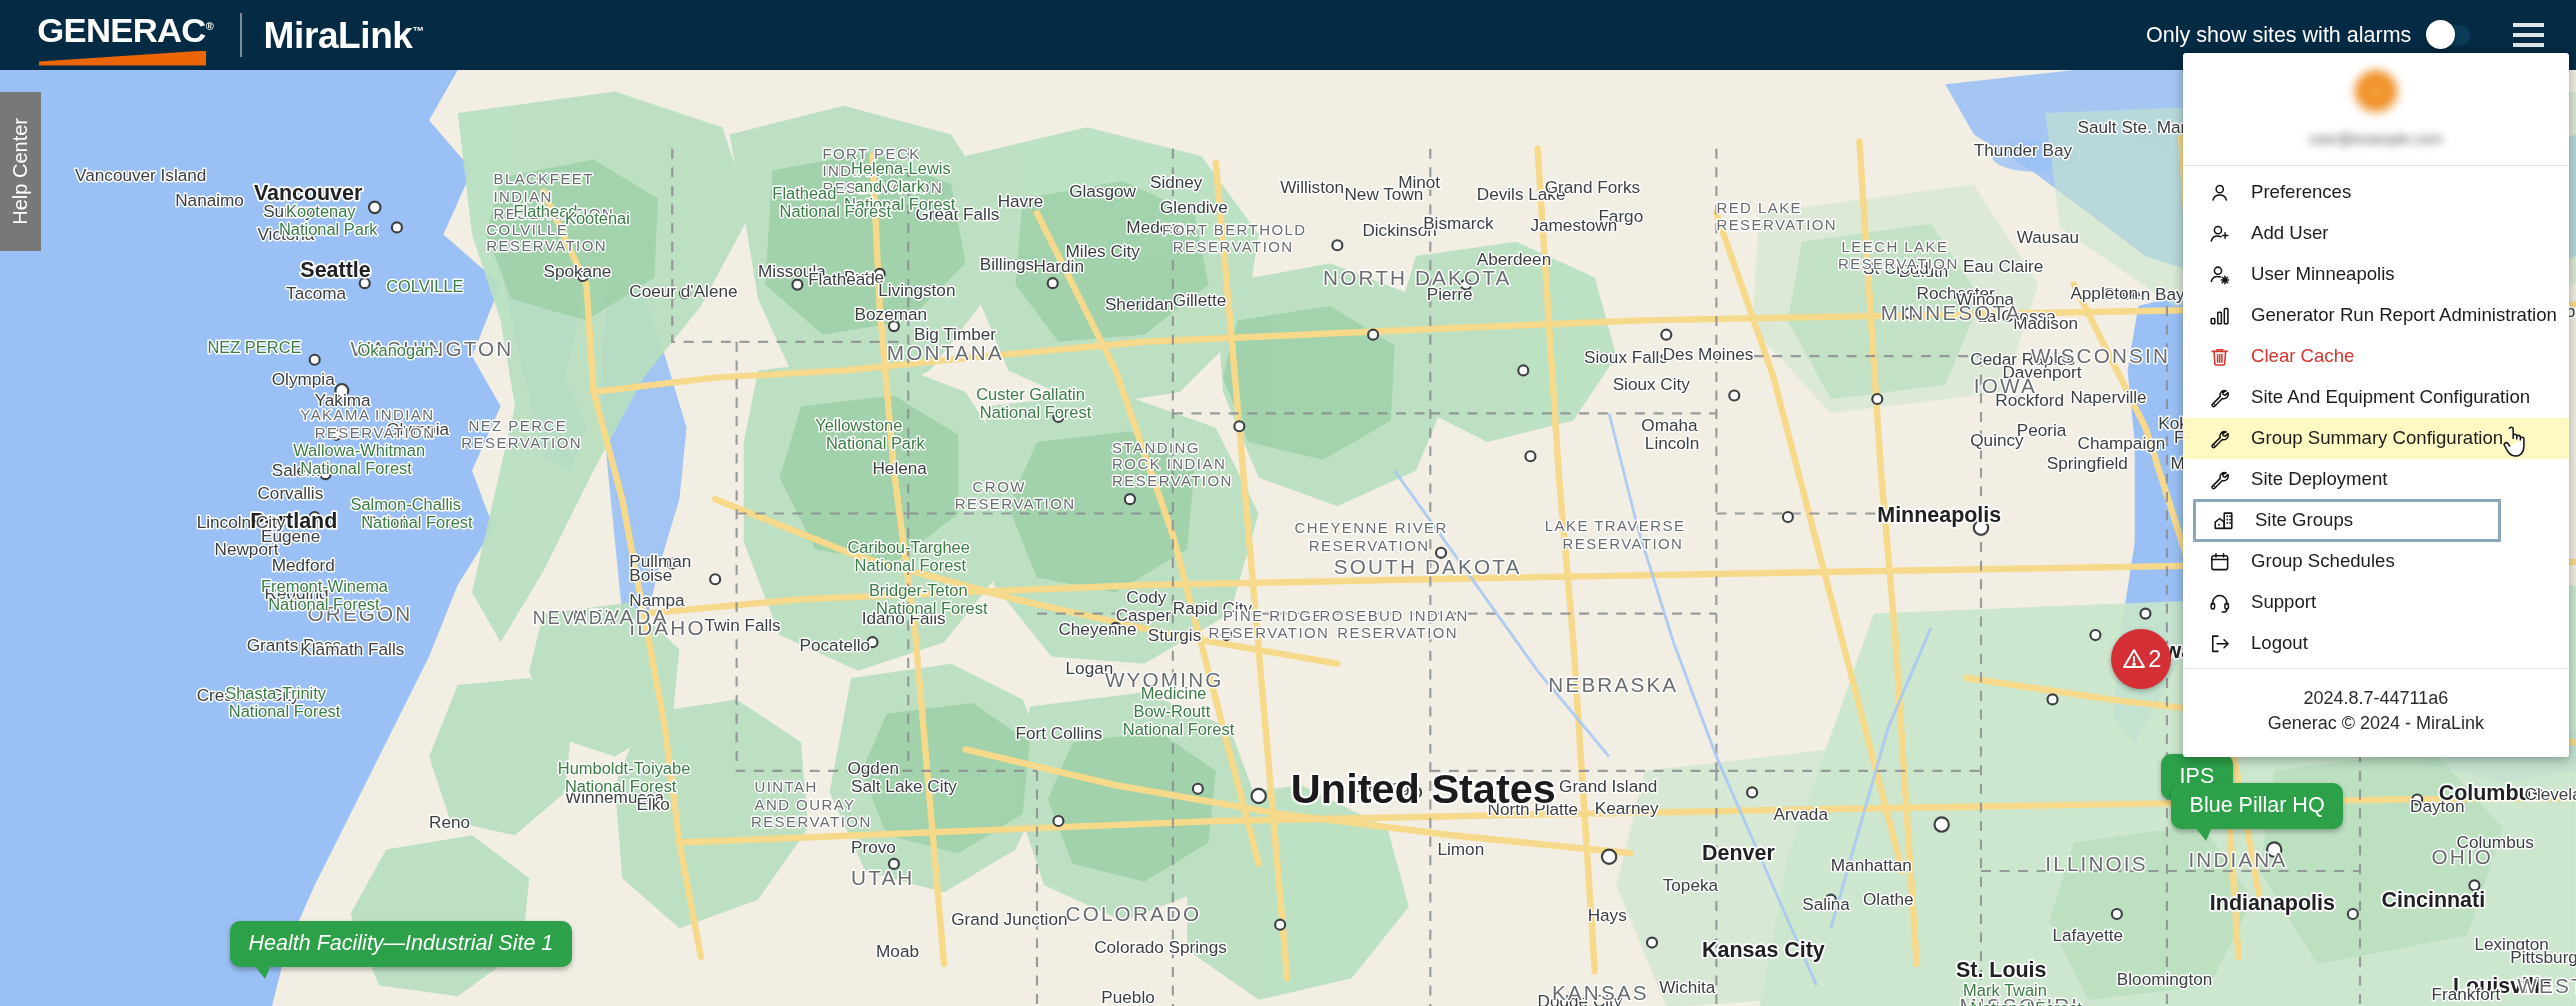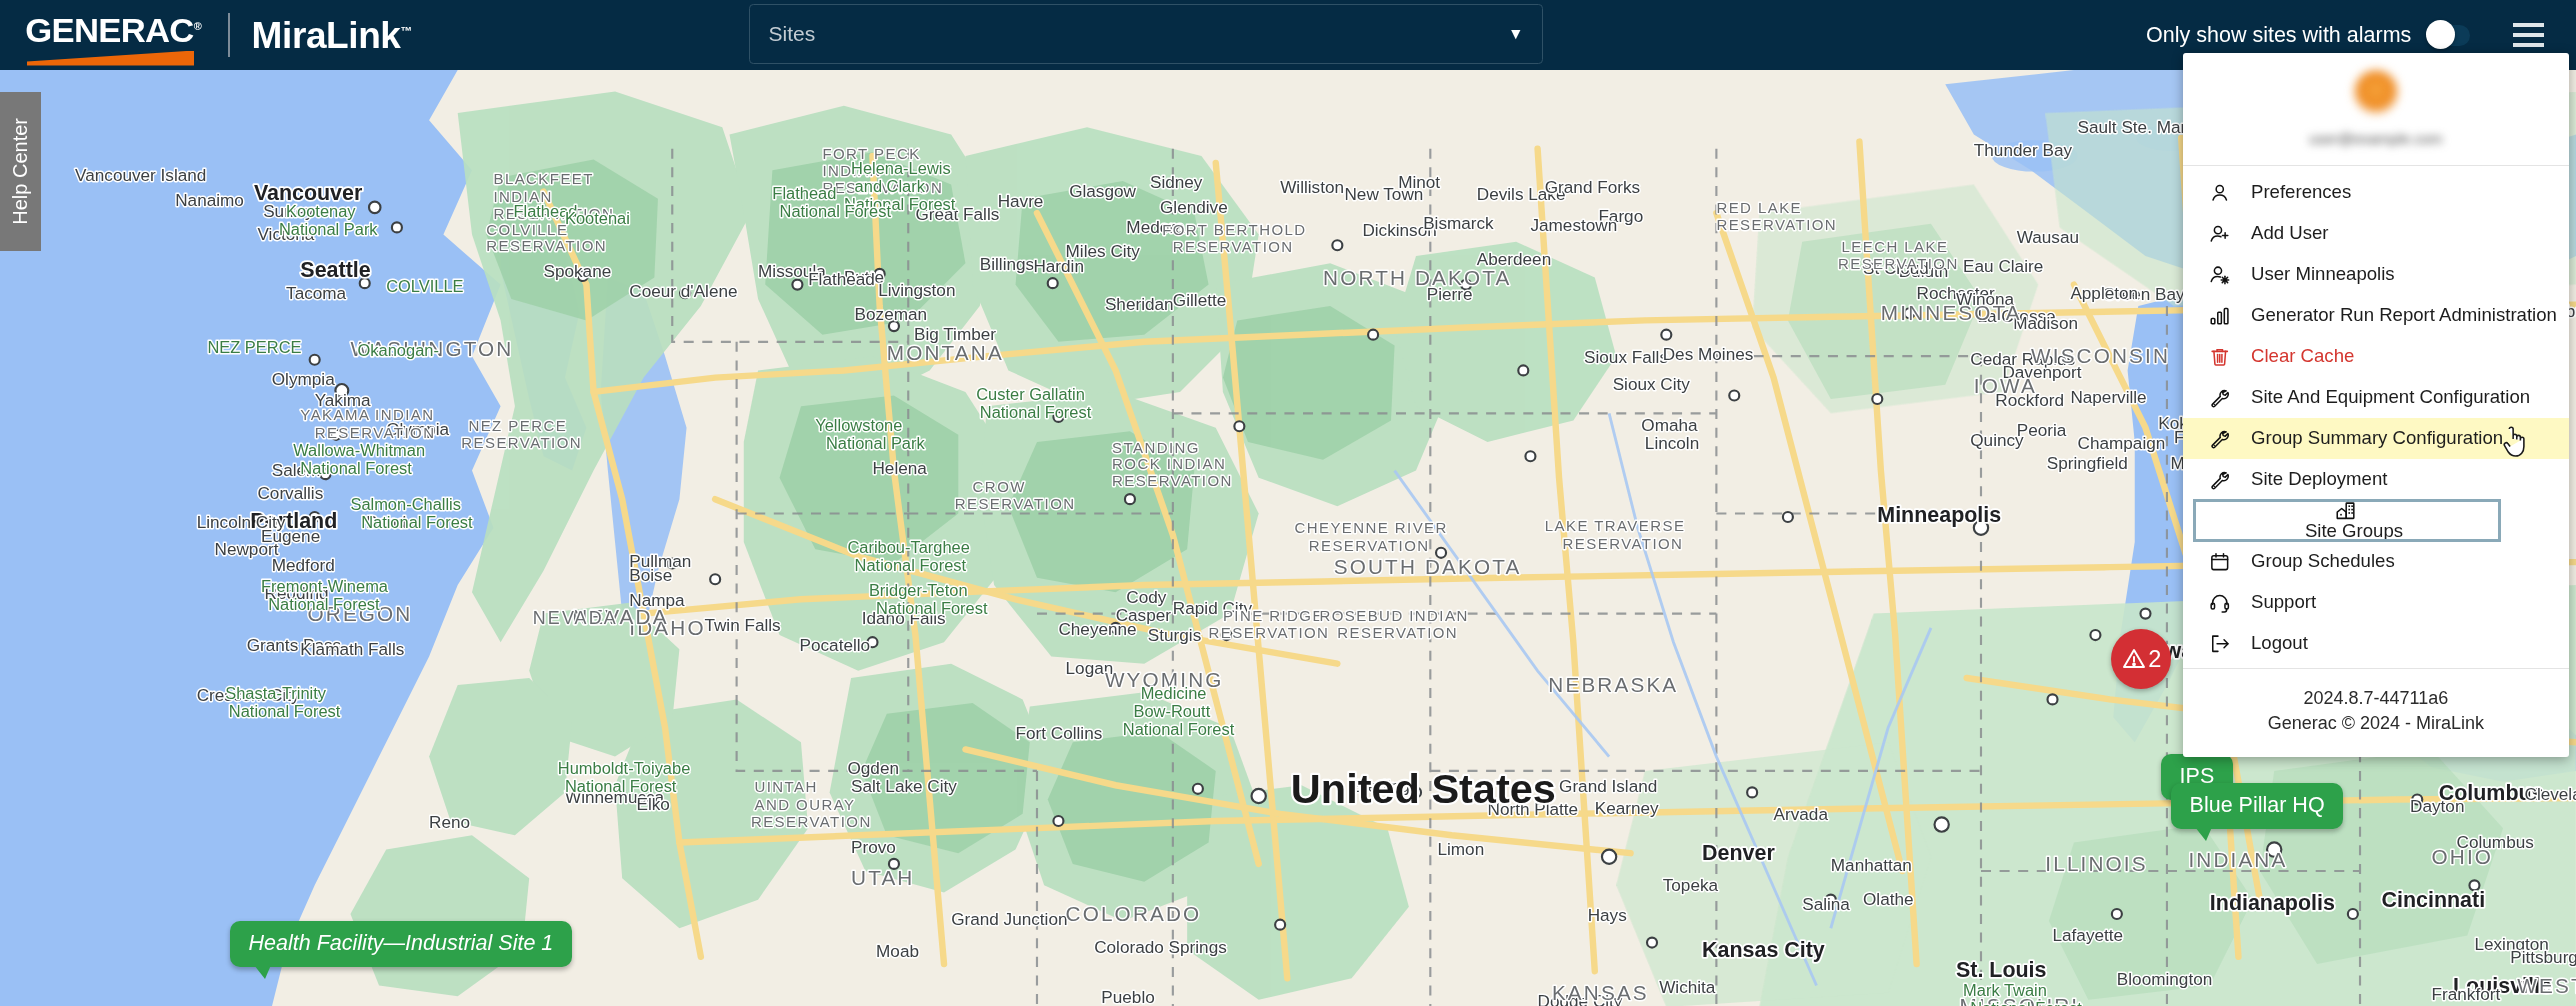--- a/index.html
+++ b/index.html
@@ -13,21 +13,21 @@
 
   
   .topbar {
     position: absolute; top: 0; left: 0;
     width: 2576px; height: 70px;
     background: #052b44;
     display: flex; align-items: center;
     z-index: 60;
   }
   .brand { display: flex; align-items: center; margin-left: 27px; }
-  .generac-logo { position: relative; width: 175px; height: 44px; }
+  .generac-logo { position: relative; width: 175px; height: 44px; margin-left: 12px; }
   .generac-word {
     font-family: "Liberation Sans", sans-serif;
     font-weight: 700; font-style: normal;
     font-size: 34px; letter-spacing: -0.7px;
     color: #ffffff; line-height: 1;
     transform: scaleX(1.02);
   }
   .generac-reg { font-size: 10.7px; vertical-align: super; }
   .generac-swoosh {
     margin-top: 3.6px;
@@ -164,21 +164,20 @@
     display: flex; align-items: center;
     height: 41px; padding: 0 0 0 21.5px;
     font-size: 18.6px; color: #1d1d1d;
     cursor: pointer;
   }
   .menu-item.hovered { background: #fef9c3; }
   .menu-item.focused {
     outline: 3.6px solid #8aa9b8; outline-offset: -2.1px;
     margin: 0 69px 0 11.4px;
     padding-left: 14px;
-    flex-direction: column;
   }
   .menu-item.danger, .menu-item.danger .mi-icon svg { color: #d4362f; }
   .mi-icon {
     width: 31px; min-width: 31px; height: 31px;
     display: flex; align-items: center; justify-content: center;
     margin-right: 15.7px; color: #111111;
   }
   .mi-label { line-height: 1; }
   .menu-foot {
     border-top: 0.7px solid #e4e4e4;
@@ -694,24 +693,20 @@
   <div class="topbar">
     <div class="brand">
       <div class="generac-logo">
         <div class="generac-word"><span>GENERAC</span><span class="generac-reg">®</span></div>
         <div class="generac-swoosh"></div>
       </div>
       <div class="brand-divider"></div>
       <div class="miralink"><span>MiraLink</span><span class="tm">™</span></div>
     </div>
 
-    <div class="site-select">
-      <span class="site-select-label">Sites</span>
-      <span class="site-select-caret">▼</span>
-    </div>
 
     <div class="alarm-toggle-wrap">
       <span class="alarm-toggle-label">Only show sites with alarms</span>
       <div class="toggle">
         <div class="toggle-knob"></div>
       </div>
     </div>
 
     <div class="hamburger">
       <span></span>

